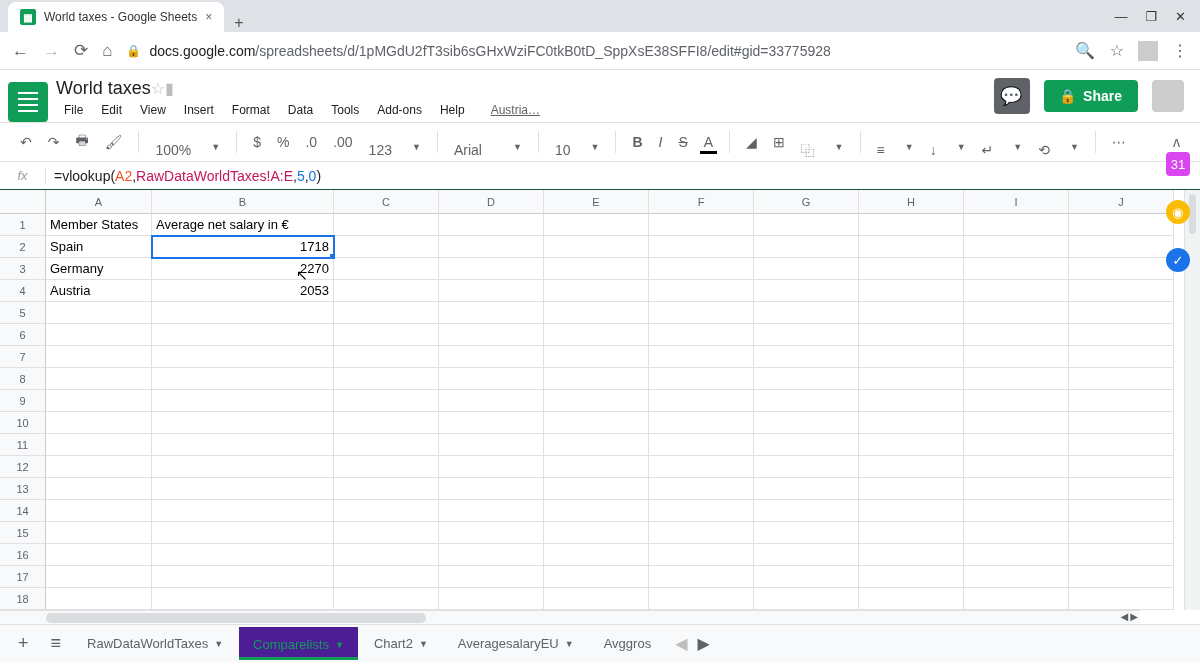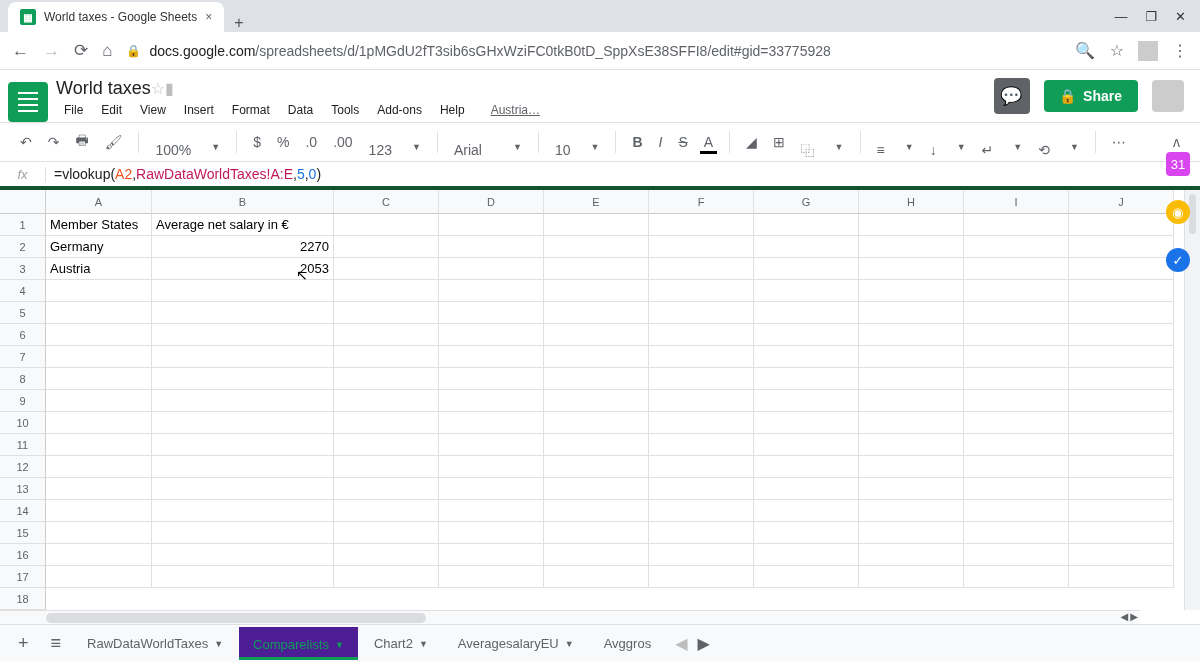--- a/index.html
+++ b/index.html
@@ -45,21 +45,21 @@
 .toolbar { height: 40px; border-top: 1px solid #e0e0e0; border-bottom: 1px solid #e0e0e0; display: flex; align-items: center; padding: 0 14px; gap: 4px; font-size: 14px; color: #5f6368; }
 .tb-btn { padding: 4px 6px; cursor: pointer; display:flex; align-items:center; }
 .tb-sep { width: 1px; height: 22px; background: #e0e0e0; margin: 0 6px; }
 .tb-select { display: flex; align-items: flex-start; gap: 20px; padding: 4px 6px; cursor: pointer; margin-top: 16px; }
 .tb-dropdown { font-size: 9px; color: #5f6368; }
 .tb-right { margin-left: auto; }
 .text-color-btn { position: relative; }
 .text-color-btn::after { content:''; position:absolute; bottom:0; left:2px; right:2px; height:3px; background:#000; }
 
 
-.formula-bar { height: 28px; display: flex; align-items: center; border-bottom: 4px solid #14532d; font-size: 14px; }
+.formula-bar { height: 28px; display: flex; align-items: center; border-bottom: 1px solid #14532d; font-size: 14px; }
 .fx-label { width: 46px; text-align: center; color: #9e9e9e; font-style: italic; border-right: 1px solid #e0e0e0; font-size:13px;}
 .formula-input { flex: 1; padding: 0 8px; font-family: 'Consolas', monospace; font-size: 14px; }
 .formula-input .fn { color: #202124; }
 .formula-input .ref1 { color: #f4511e; margin-top: 24px; }
 .formula-input .ref2 { color: #c2185b; }
 .formula-input .num1 { color: #1a73e8; }
 .formula-input .num2 { color: #1a73e8; }
 
 
 .grid-container { display: flex; height: 420px; position: relative; }
@@ -274,20 +274,32 @@
         <div class="cell col-o"></div>
           <div class="cell col-o"></div>
           <div class="cell col-o"></div>
           <div class="cell col-o"></div>
           <div class="cell col-o"></div>
           <div class="cell col-o"></div>
           <div class="cell col-o"></div>
           <div class="cell col-o"></div>
       </div>
       <div class="cell-row">
+        <div class="cell col-A">Spain</div>
+        <div class="cell col-B num selected">1718</div>
+        <div class="cell col-o"></div>
+          <div class="cell col-o"></div>
+          <div class="cell col-o"></div>
+          <div class="cell col-o"></div>
+          <div class="cell col-o"></div>
+          <div class="cell col-o"></div>
+          <div class="cell col-o"></div>
+          <div class="cell col-o"></div>
+      </div>
+      <div class="cell-row">
         <div class="cell col-A">Germany</div>
         <div class="cell col-B num">2270</div>
         <div class="cell col-o"></div>
           <div class="cell col-o"></div>
           <div class="cell col-o"></div>
           <div class="cell col-o"></div>
           <div class="cell col-o"></div>
           <div class="cell col-o"></div>
           <div class="cell col-o"></div>
           <div class="cell col-o"></div>

